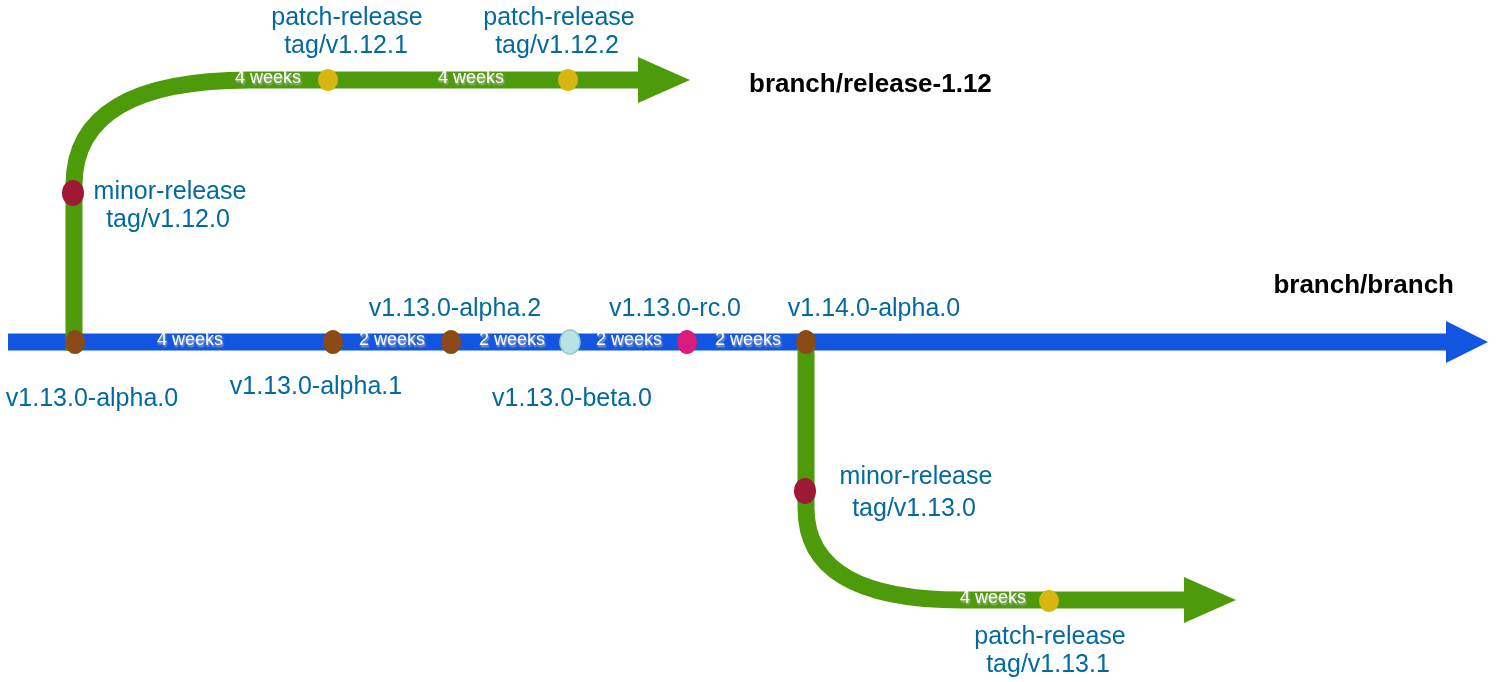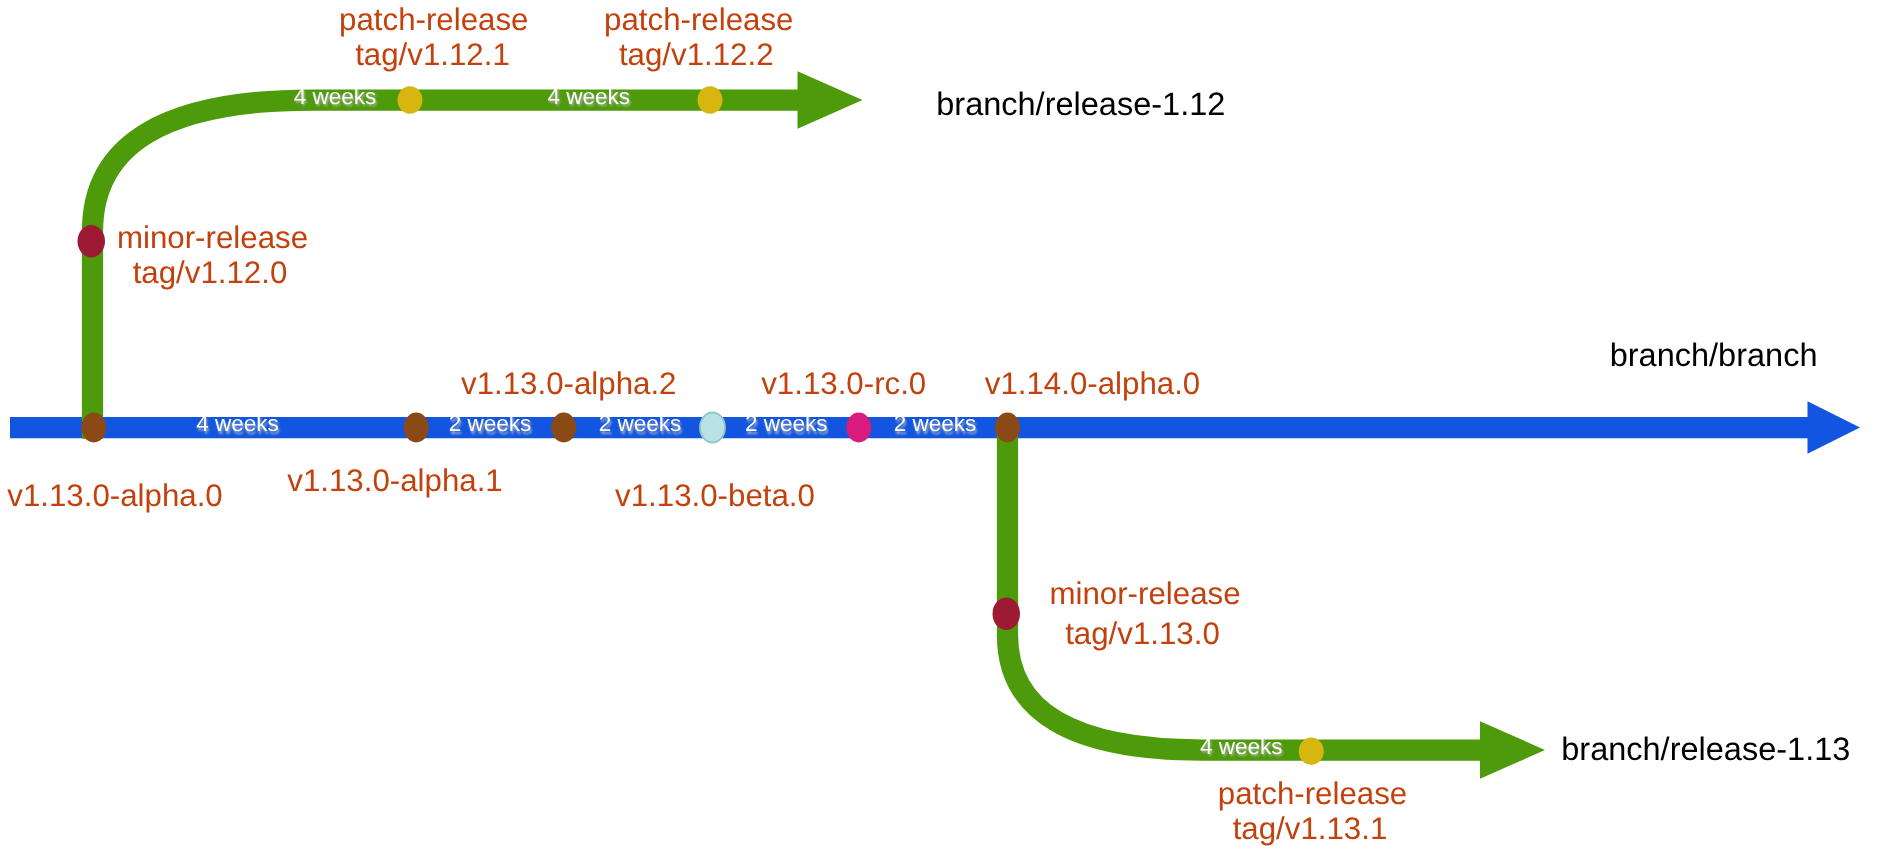--- a/index.html
+++ b/index.html
@@ -7,30 +7,30 @@
     position:relative;
     width:1504px;height:682px;
     background:#ffffff;
     font-family:"Liberation Sans", sans-serif;
     overflow:hidden;
   }
   #diagram-svg{position:absolute;left:0;top:0;}
   .lbl{
     position:absolute;
     font-size:25px;
-    color:#c2410c;
+    color:#0369a1;
     white-space:nowrap;
     transform:translateX(-50%);
     line-height:1.1;
     text-align:right;
   }
   .branch-lbl{
     position:absolute;
     font-size:26px;
-    font-weight:normal;
+    font-weight:bold;
     color:#000;
     white-space:nowrap;
   }
   .wk{
     position:absolute;
     font-size:18px;
     color:#fff;
     white-space:nowrap;
     transform:translateX(-50%);
     text-shadow:1px 2px 2px rgba(190,190,190,0.9);
@@ -86,17 +86,16 @@
   <div class="wk" style="left:512px;top:329px">2 weeks</div>
   <div class="wk" style="left:629px;top:329px">2 weeks</div>
   <div class="wk" style="left:748px;top:329px">2 weeks</div>
   <div class="lbl" style="left:92px;top:384px">v1.13.0-alpha.0</div>
   <div class="lbl" style="left:316px;top:372px">v1.13.0-alpha.1</div>
   <div class="lbl" style="left:572px;top:384px">v1.13.0-beta.0</div>
 
   <div class="lbl" style="left:916px;top:462px">minor-release</div>
   <div class="lbl" style="left:914px;top:494px">tag/v1.13.0</div>
   <div class="wk" style="left:993px;top:587px">4 weeks</div>
-  <div class="branch-lbl" style="left:1249px;top:584px">branch/release-1.13</div>
   <div class="lbl" style="left:1050px;top:622px">patch-release</div>
   <div class="lbl" style="left:1048px;top:650px">tag/v1.13.1</div>
 
 </div>
 
 </body></html>

